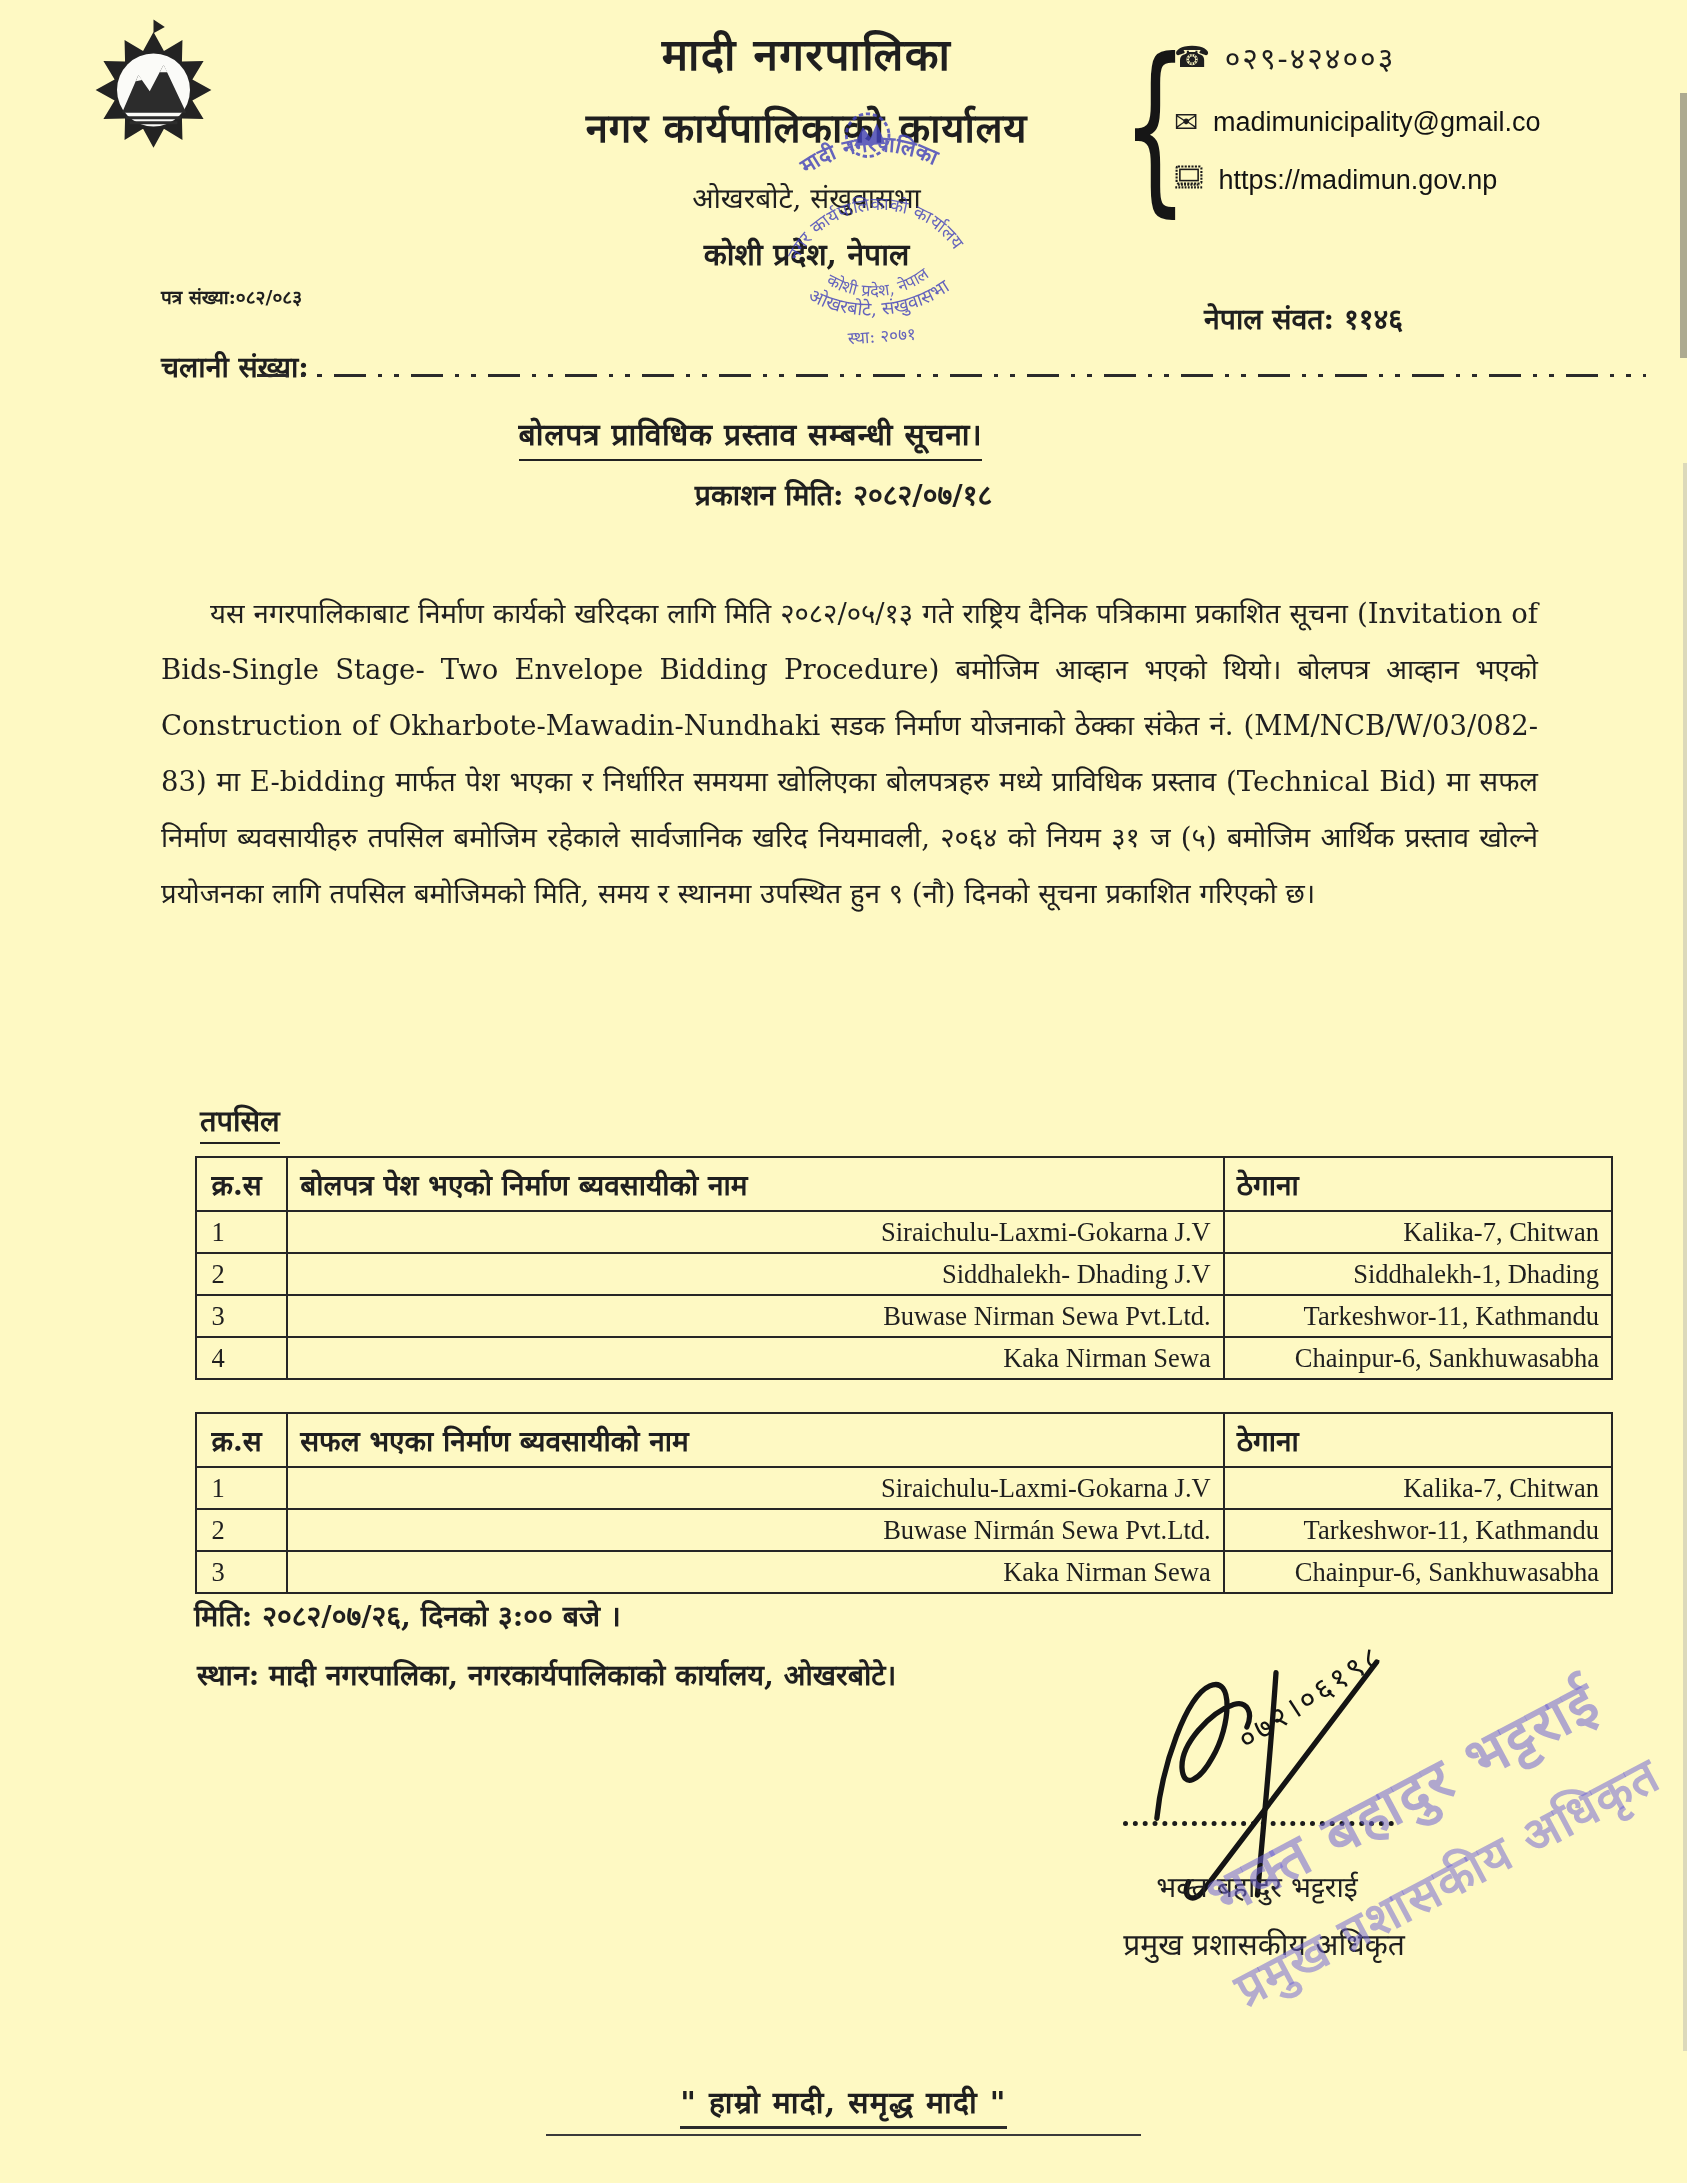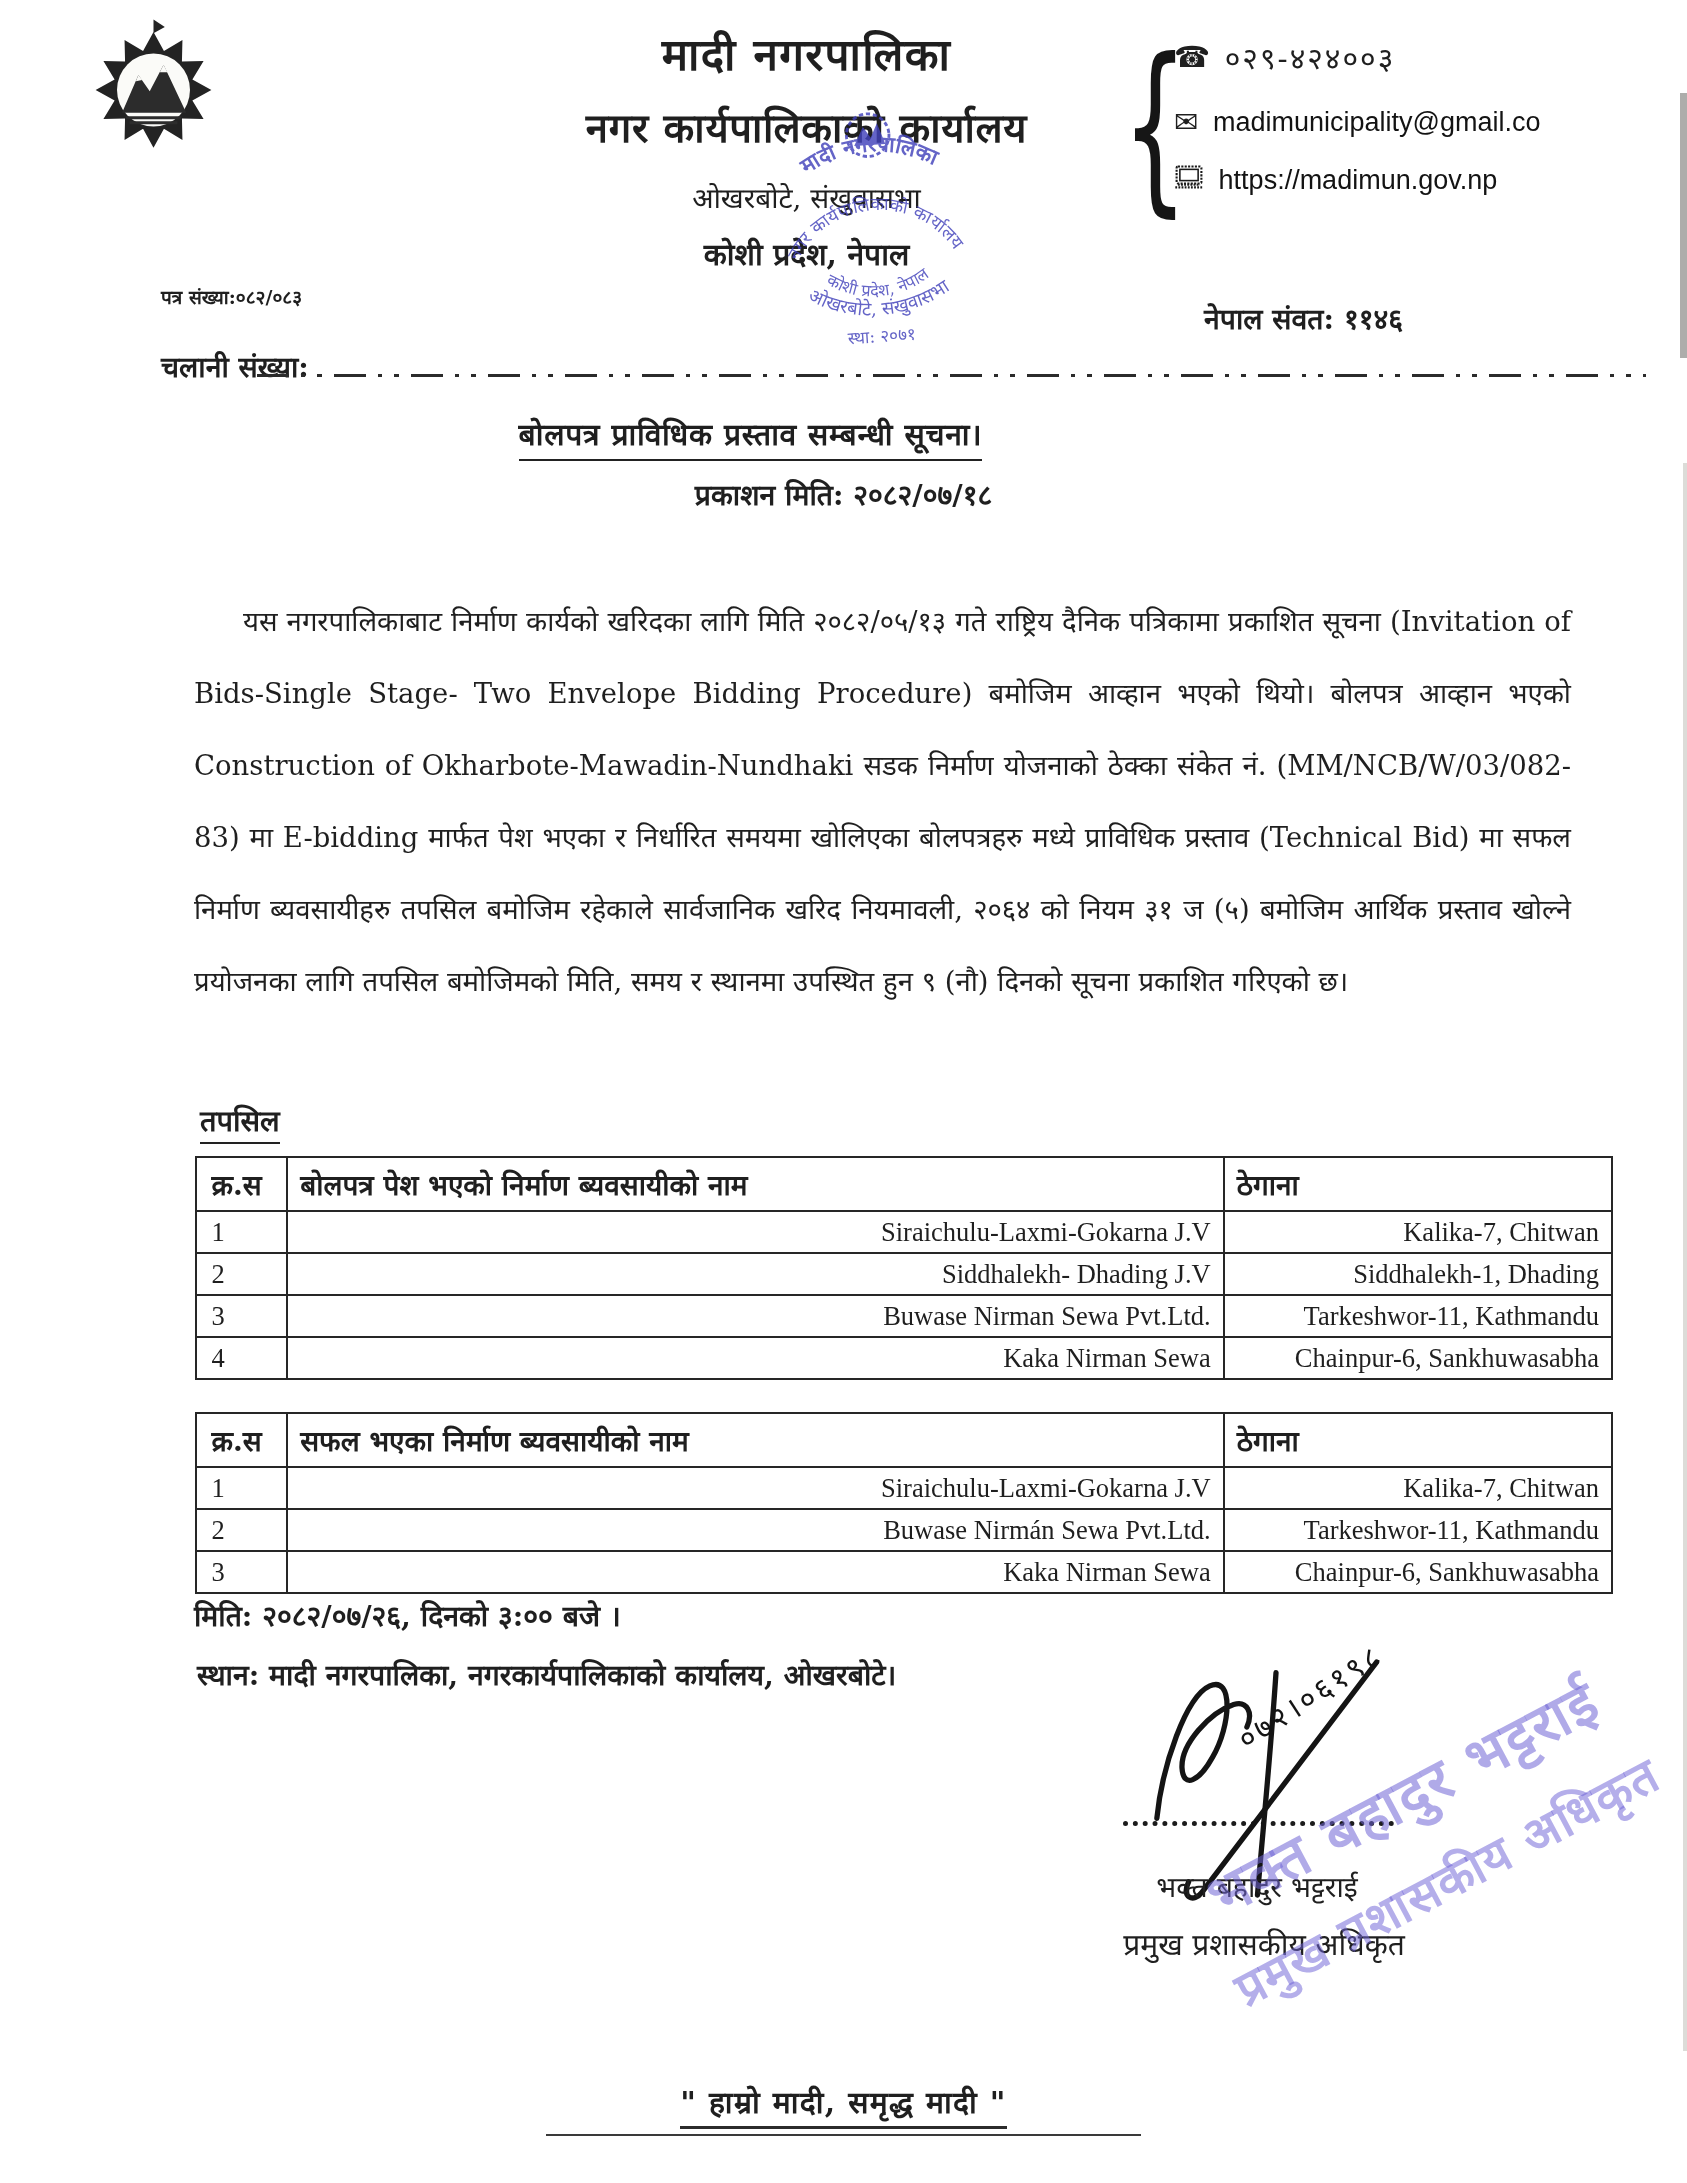--- a/index.html
+++ b/index.html
@@ -1,18 +1,18 @@
 <!DOCTYPE html>
 <html style="font-size:10.6px"><head>
 <meta charset="utf-8">
 <style>
   html,body{margin:0;padding:0;background:#9a9a9a;}
   .page{
     position:relative; width:1687px; height:2183px; margin:0 auto;
-    background:#ffffff; overflow:hidden; color:#1f1f1f;
+    background:#fef9c3; overflow:hidden; color:#1f1f1f;
     font-family:"DejaVu Serif","Liberation Serif",serif;
   }
   [data-interactable]{box-sizing:border-box;}
   
   .logo{position:absolute; left:89px; top:17px; width:129px; height:151px;}
   .head-center{position:absolute; left:423px; top:22.5px; width:767px; text-align:center; z-index:1;}
   .muni-name{font-size:44px; font-weight:bold; letter-spacing:1.3px;}
   .office-name{font-size:40px; font-weight:bold; margin-top:16px; letter-spacing:0.7px;}
   .addr-line{font-size:28px; margin-top:24px;}
   .prov-line{font-size:30px; font-weight:bold; margin-top:17px;}
@@ -35,21 +35,21 @@
   .dashrule{position:absolute; left:257px; top:374px; width:1389px; height:3.3px;
     background:repeating-linear-gradient(to right,#2b2b2b 0 32px,transparent 32px 44px,
       #2b2b2b 44px 48px,transparent 48px 60px,#2b2b2b 60px 65px,transparent 65px 77px);}
   
   .title-wrap{position:absolute; left:0; top:413px; width:1501px; text-align:center;}
   .notice-title{display:inline-block; font-size:30px; font-weight:bold;
     border-bottom:2.6px solid #222; padding-bottom:5.3px; letter-spacing:0.7px;}
   .pub-date{position:absolute; left:0; top:475px; width:1687px; text-align:center; font-size:28.4px; font-weight:bold;}
   
   .body-par{position:absolute; left:161px; top:585px; width:1377px;
-    font-size:27.5px; line-height:72px; text-align:justify; text-indent:49px;margin-left:33px;}
+    font-size:27.5px; line-height:56px; text-align:justify; text-indent:49px;}
   .tapasil{position:absolute; left:200px; top:1100px; font-size:29px; font-weight:bold;
     border-bottom:2.6px solid #222; padding-bottom:2.6px;}
   
   table.doc{position:absolute; left:195px; border-collapse:collapse; table-layout:fixed; width:1418px;
     font-size:26.5px;}
   table.doc td,table.doc th{border:2px solid #262626; padding:1.3px 12px; overflow:hidden; white-space:nowrap;text-align:right;}
   table.doc th{font-size:28px; font-weight:bold; text-align:left;}
   table.doc .c-sn{width:81px; text-align:left; padding-left:14.6px;}
   table.doc .c-name{width:832px;}
   table.doc .c-addr{width:345px;}

